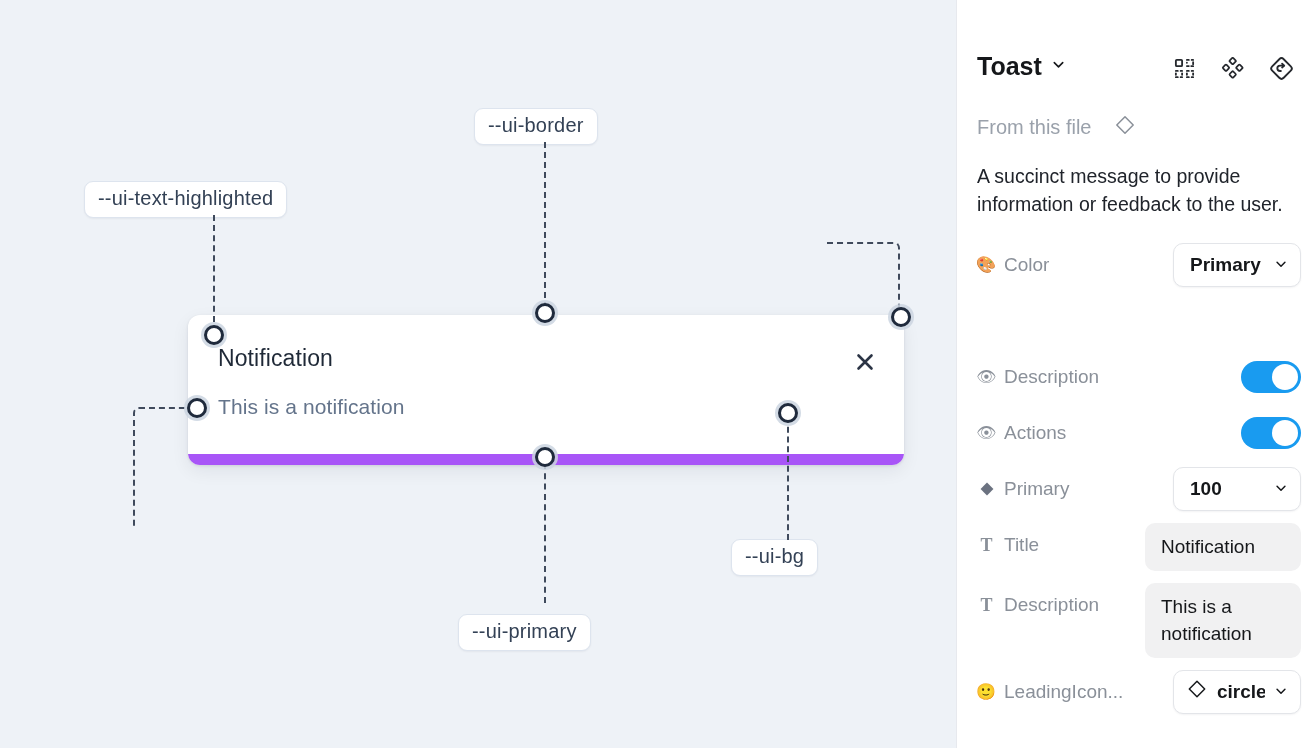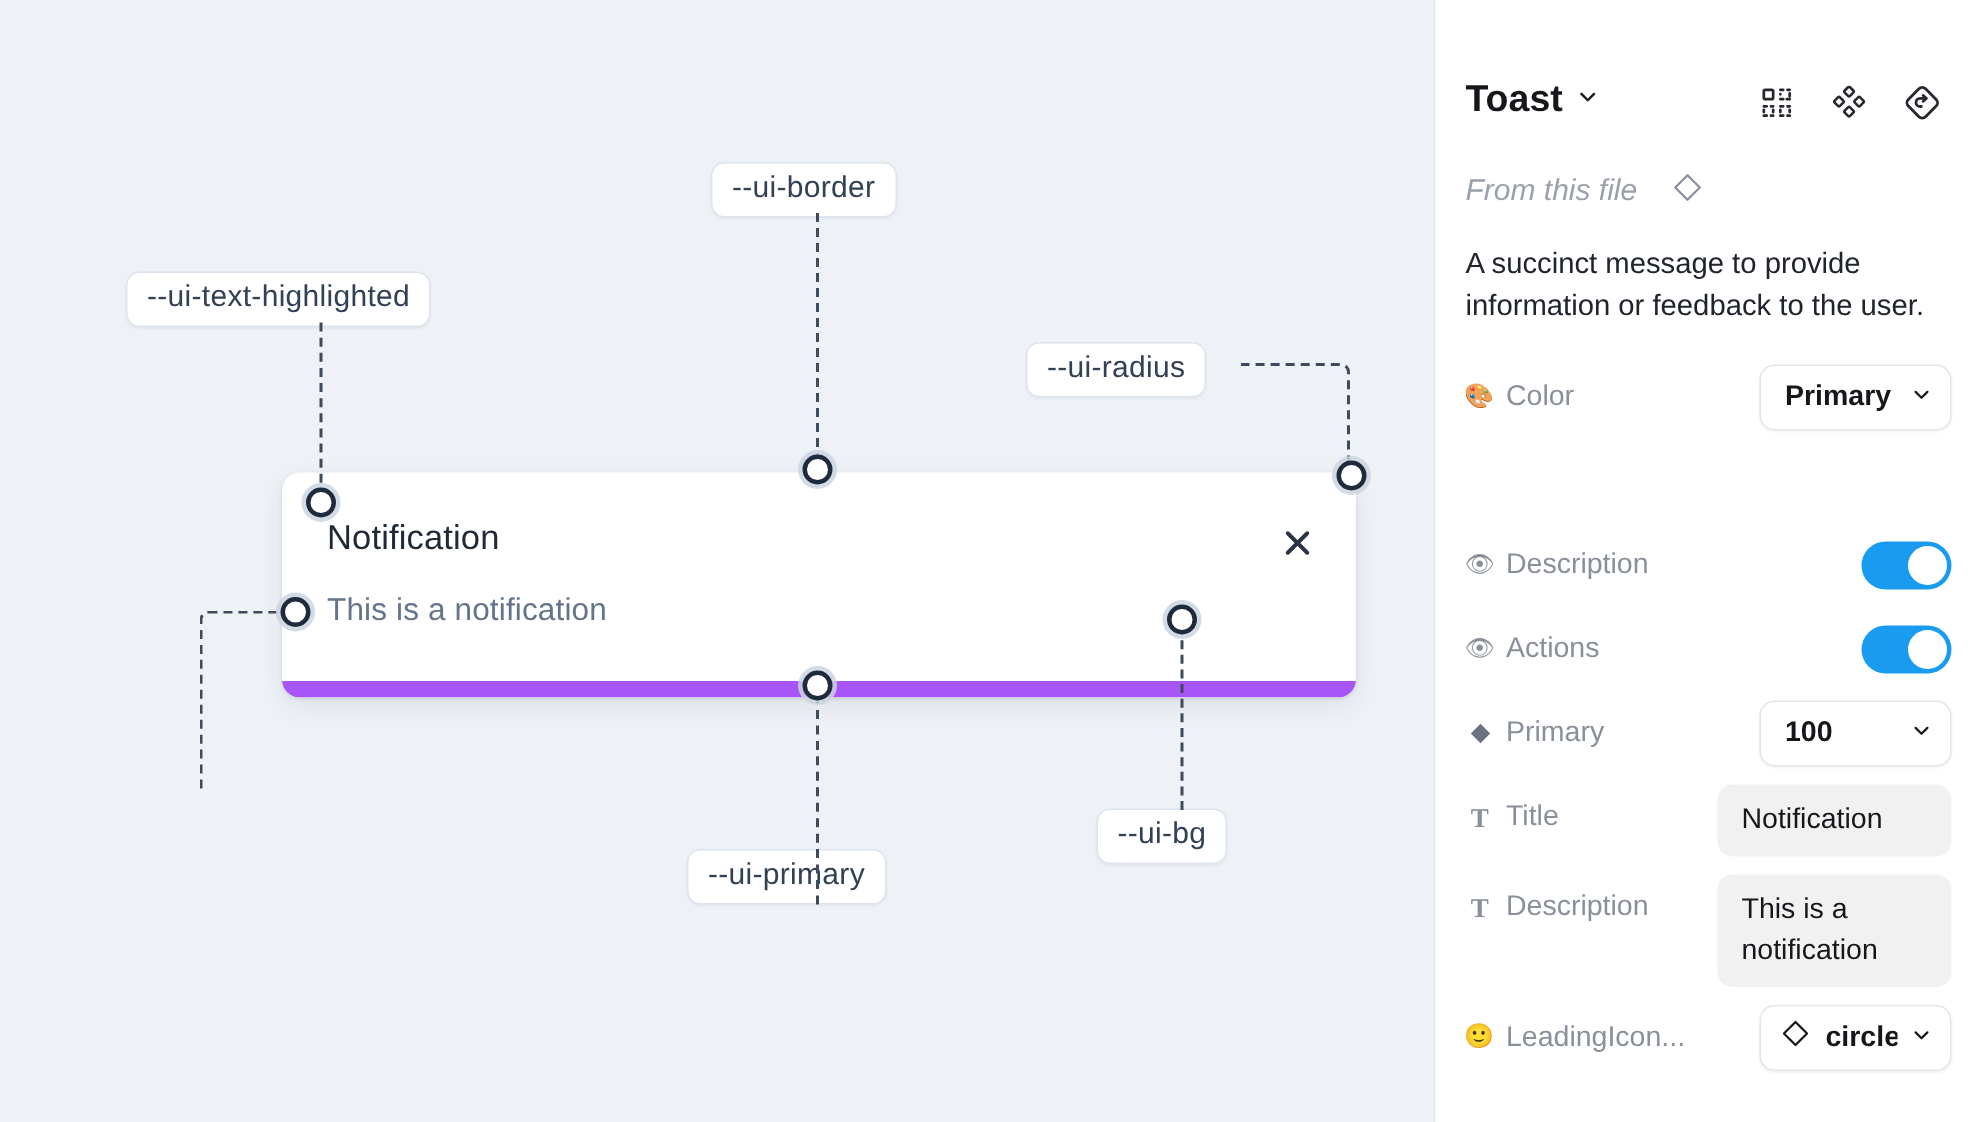--- a/index.html
+++ b/index.html
@@ -100,21 +100,21 @@
   }
   .panel-title { font-size: 25px; font-weight: 700; color: #15171a; }
   .panel-icons {
     position: absolute; right: 18px; top: 56px;
     display: flex; align-items: center; gap: 25px;
   }
   .panel-icons svg { display: block; }
 
   .from-file {
     position: absolute; left: 20px; top: 113px;
-    display: flex; align-items: center; gap: 22px; font-style: italic;
+    display: flex; align-items: center; gap: 22px;
   }
   .from-file-label { font-size: 20px; color: #9aa1ab; }
 
   .panel-desc {
     position: absolute; left: 20px; top: 163px; right: 10px;
     font-size: 19.5px; line-height: 1.42; color: #20242b;
   }
 
   .rows { position: absolute; left: 0; top: 243px; width: 356px; }
   .row {
@@ -195,23 +195,22 @@
       <div class="toast-close">
         <svg width="24" height="24" viewBox="0 0 24 24" fill="none" stroke="#2b3445" stroke-width="2.6" stroke-linecap="round">
           <path d="M5.5 5.5 L18.5 18.5 M18.5 5.5 L5.5 18.5"></path>
         </svg>
       </div>
       <div class="toast-progress" style="width:100%"></div>
     </div>
 
     <div class="chip" style="left:84px; top:181px;">--ui-text-highlighted</div>
     <div class="chip" style="left:474px; top:108px;">--ui-border</div>
-    <div class="chip" style="left:684px; top:228px;">--ui-radius</div>
     <div class="chip" style="left:731px; top:539px;">--ui-bg</div>
-    <div class="chip" style="left:458px; top:566px;">--ui-primary</div>
+    <div class="chip" style="left:458px; top:614px;">--ui-primary</div>
 
     <div class="conn conn-v" style="left:544px; top:142px; height:166px;"></div>
 
     <div class="conn conn-v" style="left:213px; top:215px; height:117px;"></div>
 
     <div class="conn conn-corner-tr" style="left:827px; top:242px; width:73px; height:76px;"></div>
 
     <div class="conn conn-corner-tl" style="left:133px; top:407px; width:64px; height:119px;"></div>
 
     <div class="conn conn-v" style="left:544px; top:463px; height:140px;"></div>

